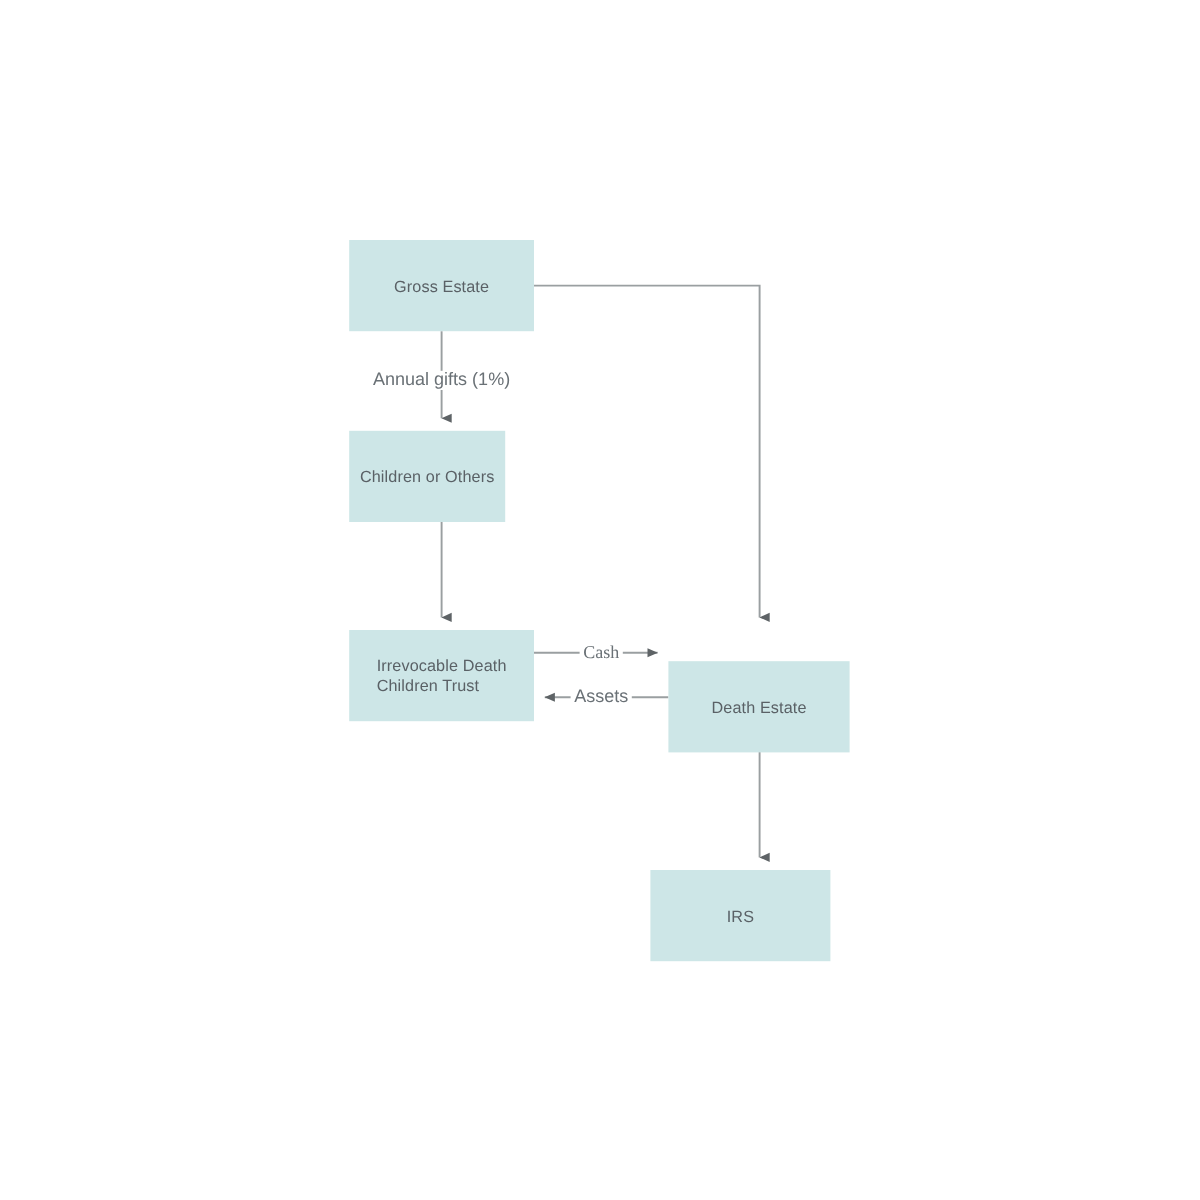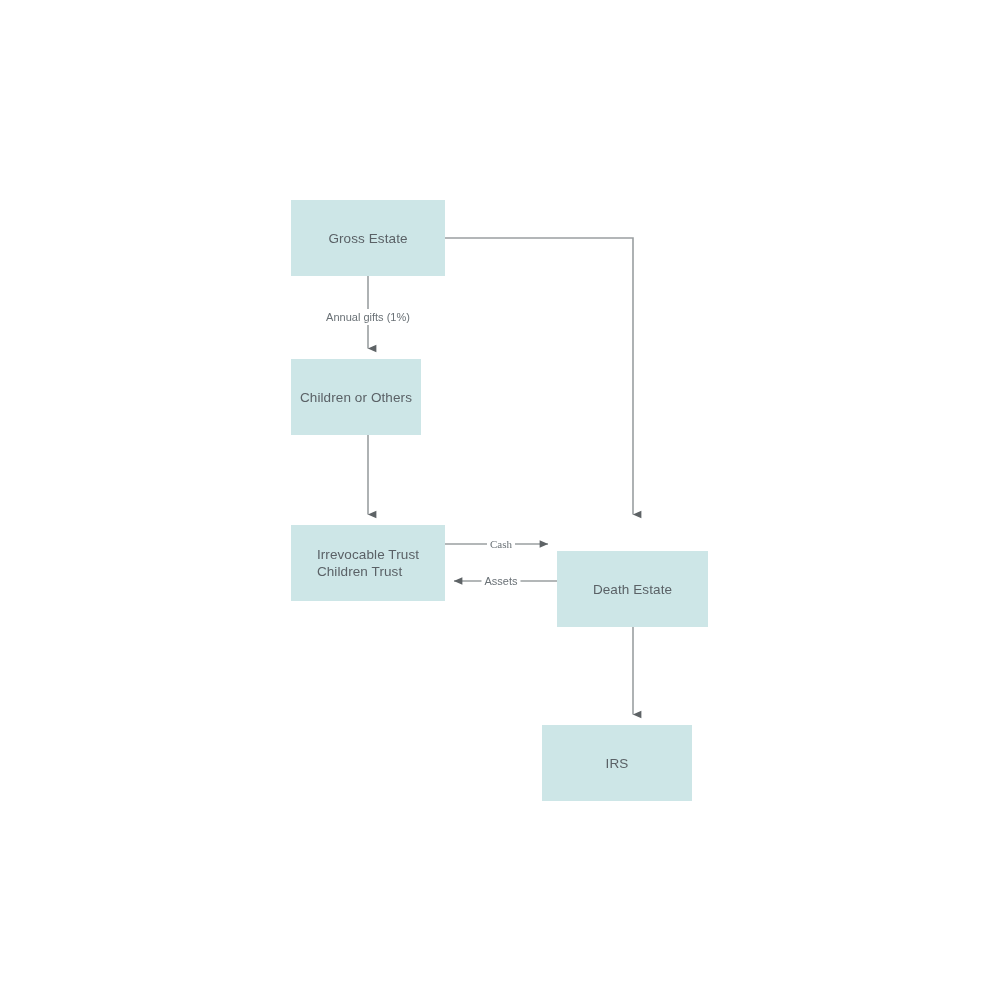--- a/index.html
+++ b/index.html
@@ -35,21 +35,21 @@
     text-align: left;
     color: #5a6166;
     font-size: 13.5px;
     line-height: 17px;
     letter-spacing: 0.1px;
     background: #cde6e7;
   }
   .edge-label {
     position: absolute;
     color: #6a7176;
-    font-size: 11px;
+    font-size: 15px;
     line-height: 16px;
     white-space: nowrap;
     background: #ffffff;
     padding: 0 3px;
     transform: translate(-50%, -50%);
     text-align: center;
   }
 </style>
 </head>
 <body>
@@ -97,21 +97,21 @@
   <div class="node" style="left:291px; top:200px; width:154px; height:76px;">
     <span>Gross Estate</span>
   </div>
 
   <div class="node" style="left:291px; top:359px; width:130px; height:76px;">
     <span>Children or Others</span>
   </div>
 
   <div class="node" style="left:291px; top:525px; width:154px; height:76px;">
     <span>
-      <span>Irrevocable Trust</span><br>
+      <span>Irrevocable Death</span><br>
       <span>Children Trust</span>
     </span>
   </div>
 
   <div class="node" style="left:557px; top:551px; width:151px; height:76px;">
     <span>Death Estate</span>
   </div>
 
   <div class="node" style="left:542px; top:725px; width:150px; height:76px;">
     <span>IRS</span>

